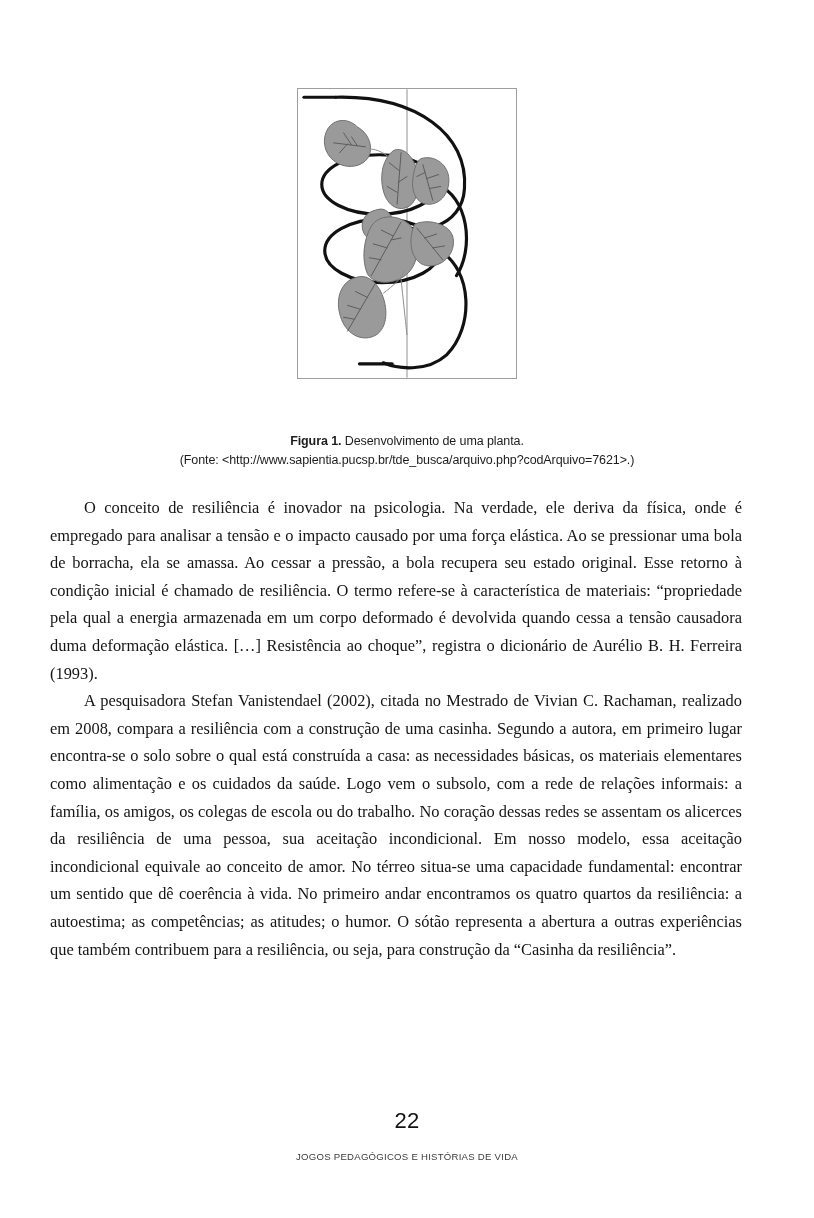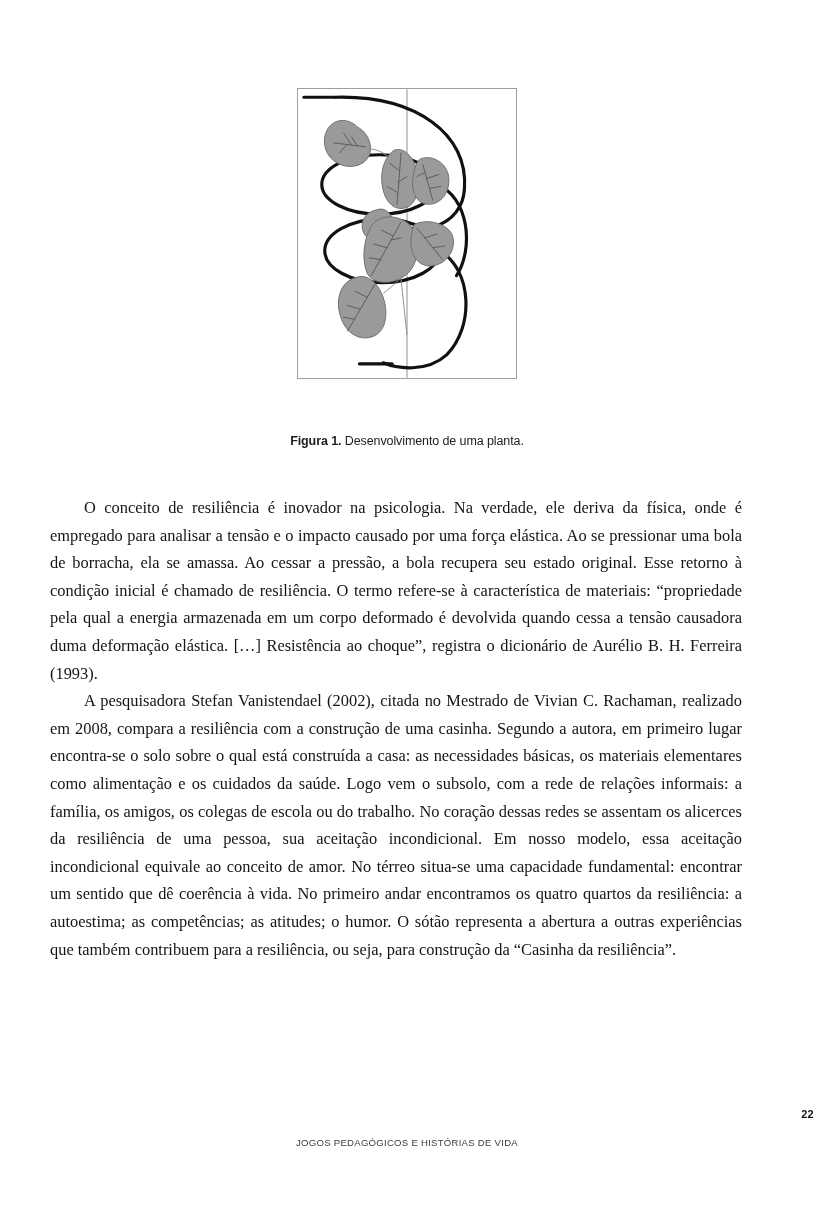--- a/index.html
+++ b/index.html
@@ -80,26 +80,25 @@
   
   .footer {
     position: absolute;
     left: 0;
     top: 1108px;
     width: 814px;
     text-align: center;
   }
   .footer .page-number {
     font-family: "Liberation Sans", sans-serif;
-    font-weight: bold;
-    font-size: 11px;
+    font-weight: normal;
+    font-size: 22px;
     color: #121212;
     letter-spacing: 0.3px;
     display: block;
-    text-align: right;
   }
   .footer .footer-title {
     display: block;
     margin-top: 17px;
     font-family: "Liberation Sans", sans-serif;
     font-size: 9.6px;
     letter-spacing: 0.25px;
     color: #3b3b3b;
   }
 </style>
@@ -210,20 +209,21 @@
           <path d="M 104 192 C 106 210 108 230 110 248" fill="none" stroke="#8f8f8f" stroke-width="1"></path>
         </g>
       </svg>
     </div>
   </div>
 
   <div class="caption">
     <span class="cap-line">
       <span class="cap-label">Figura 1.</span><span> Desenvolvimento de uma planta.</span>
     </span>
+    <span class="cap-line">(Fonte: &lt;http://www.sapientia.pucsp.br/tde_busca/arquivo.php?codArquivo=7621&gt;.)</span>
   </div>
 
   <div class="body-text">
     <p>O conceito de resiliência é inovador na psicologia. Na verdade, ele deriva da física, onde é empregado para analisar a tensão e o impacto causado por uma força elástica. Ao se pressionar uma bola de borracha, ela se amassa. Ao cessar a pressão, a bola recupera seu estado original. Esse retorno à condição inicial é chamado de resiliência. O termo refere-se à característica de materiais: “propriedade pela qual a energia armazenada em um corpo deformado é devolvida quando cessa a tensão causadora duma deformação elástica. […] Resistência ao choque”, registra o dicionário de Aurélio B. H. Ferreira (1993).</p>
     <p>A pesquisadora Stefan Vanistendael (2002), citada no Mestrado de Vivian C. Rachaman, realizado em 2008, compara a resiliência com a construção de uma casinha. Segundo a autora, em primeiro lugar encontra-se o solo sobre o qual está construída a casa: as necessidades básicas, os materiais elementares como alimentação e os cuidados da saúde. Logo vem o subsolo, com a rede de relações informais: a família, os amigos, os colegas de escola ou do trabalho. No coração dessas redes se assentam os alicerces da resiliência de uma pessoa, sua aceitação incondicional. Em nosso modelo, essa aceitação incondicional equivale ao conceito de amor. No térreo situa-se uma capacidade fundamental: encontrar um sentido que dê coerência à vida. No primeiro andar encontramos os quatro quartos da resiliência: a autoestima; as competências; as atitudes; o humor. O sótão representa a abertura a outras experiências que também contribuem para a resiliência, ou seja, para construção da “Casinha da resiliência”.</p>
   </div>
 
   <div class="footer">
     <span class="page-number">22</span>
     <span class="footer-title">JOGOS PEDAGÓGICOS E HISTÓRIAS DE VIDA</span>

